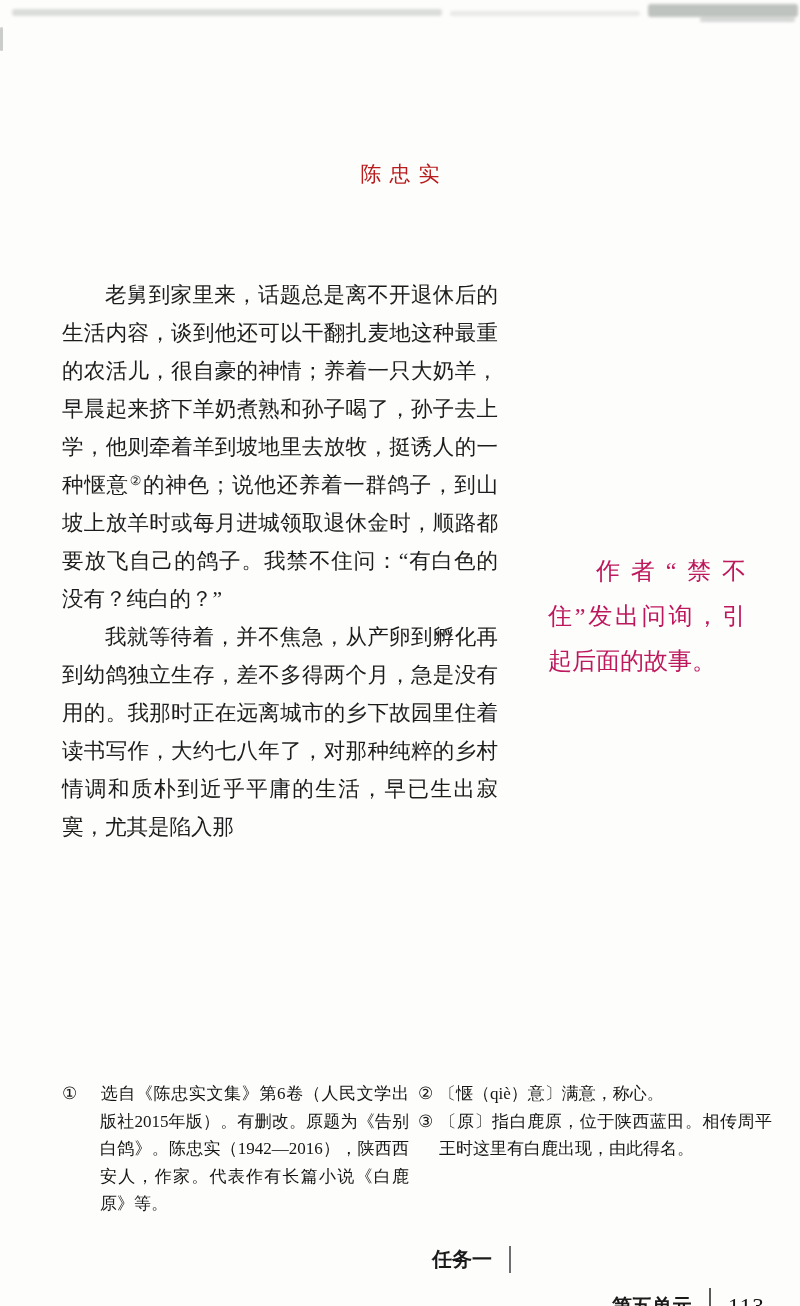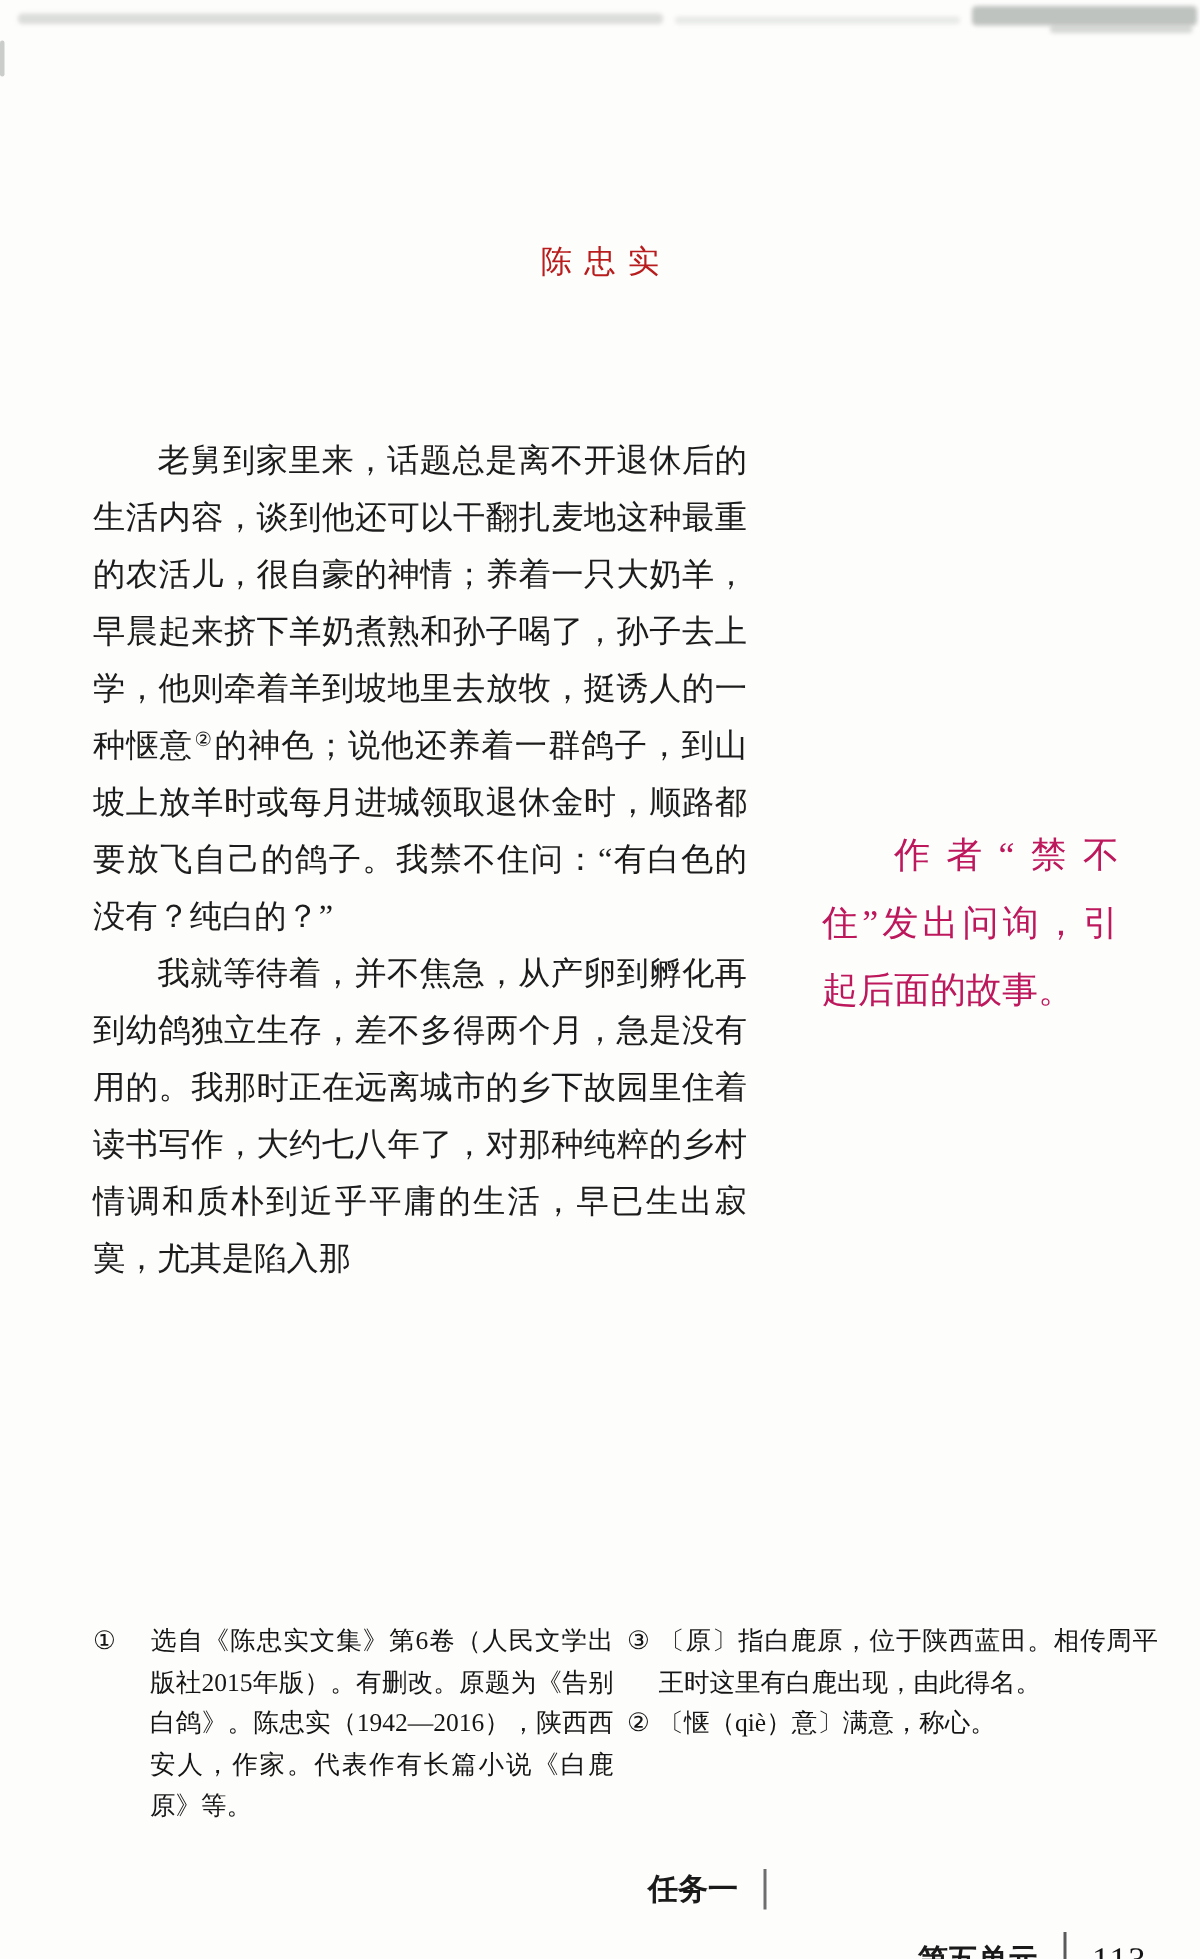--- a/index.html
+++ b/index.html
@@ -32,21 +32,21 @@
   .title-fn { font-size: 15px; opacity: 0.38; margin-left: 3px; vertical-align: 20px; font-weight: 400; letter-spacing: 0; }
 
   .author {
     position: absolute; top: 160px; left: 0; width: 100%;
     text-align: center;
     font-size: 21px; color: #b91c1c;
     letter-spacing: 8px; text-indent: 8px;
   }
 
   .body-text {
-    position: absolute; top: 288px; left: 62px; width: 436px;
+    position: absolute; top: 276px; left: 62px; width: 436px;
     font-size: 21.5px; line-height: 38px;
     text-align: justify;
     color: #1c1c1c;
   }
   .body-text p { margin: 0; text-indent: 2em; }
   sup.fnref { font-size: 13px; line-height: 0; vertical-align: 7px; margin: 0 1px; }
 
   .margin-note {
     position: absolute; left: 548px; top: 549px; width: 198px;
     font-size: 24px; line-height: 45px;
@@ -102,22 +102,22 @@
       <p>老舅到家里来，话题总是离不开退休后的生活内容，谈到他还可以干翻扎麦地这种最重的农活儿，很自豪的神情；养着一只大奶羊，早晨起来挤下羊奶煮熟和孙子喝了，孙子去上学，他则牵着羊到坡地里去放牧，挺诱人的一种惬意<sup class="fnref">②</sup>的神色；说他还养着一群鸽子，到山坡上放羊时或每月进城领取退休金时，顺路都要放飞自己的鸽子。我禁不住问：“有白色的没有？纯白的？”</p>
       <p>我就等待着，并不焦急，从产卵到孵化再到幼鸽独立生存，差不多得两个月，急是没有用的。我那时正在远离城市的乡下故园里住着读书写作，大约七八年了，对那种纯粹的乡村情调和质朴到近乎平庸的生活，早已生出寂寞，尤其是陷入那</p>
     </div>
 
   <aside class="margin-note">作者“禁不住”发出问询，引起后面的故事。</aside>
 
   <div class="fn-col left" id="fn-left">
       <div class="fn"><span class="fn-marker">①</span>选自《陈忠实文集》第6卷（人民文学出版社2015年版）。有删改。原题为《告别白鸽》。陈忠实（1942—2016），陕西西安人，作家。代表作有长篇小说《白鹿原》等。</div>
     </div>
   <div class="fn-col right" id="fn-right">
+      <div class="fn"><span class="fn-marker">②</span>〔惬（qiè）意〕满意，称心。</div>
       <div class="fn"><span class="fn-marker">③</span>〔原〕指白鹿原，位于陕西蓝田。相传周平王时这里有白鹿出现，由此得名。</div>
-      <div class="fn"><span class="fn-marker">②</span>〔惬（qiè）意〕满意，称心。</div>
     </div>
 
   <div class="footer-task">
     <span class="footer-label">任务一</span>
     <span class="vbar"></span>
   </div>
 
   <div class="footer-unit">
     <span class="footer-label">第五单元</span>
     <span class="vbar tall"></span>

